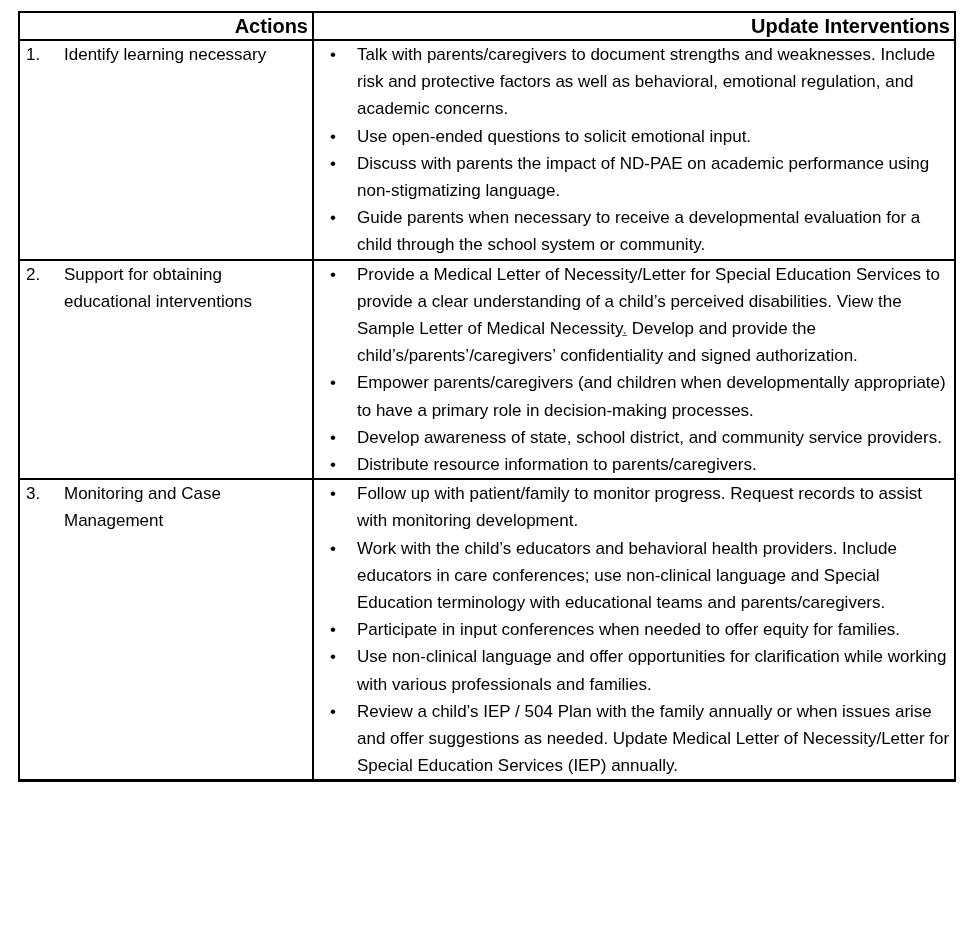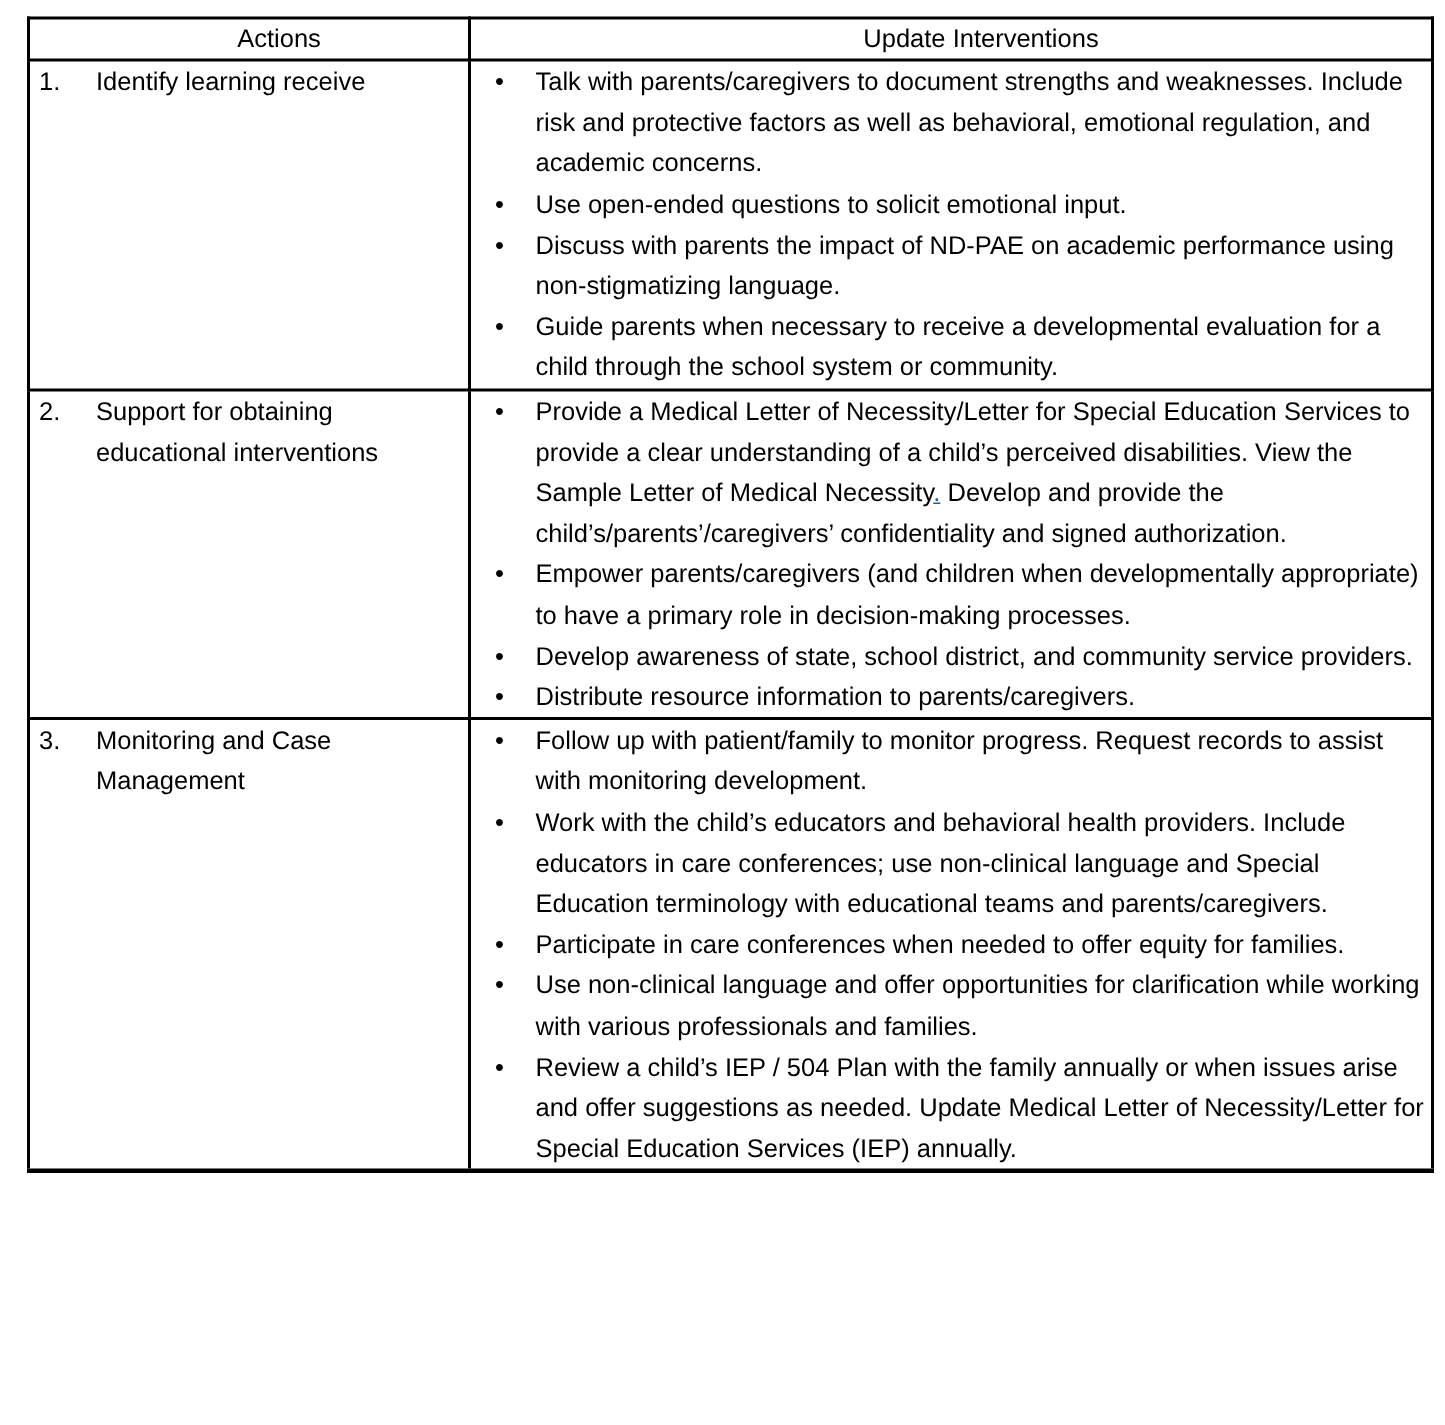--- a/index.html
+++ b/index.html
@@ -21,23 +21,23 @@
   }
   .doc-table col.col-actions { width: 294px; }
   .doc-table col.col-interventions { width: 642px; }
   .doc-table th, .doc-table td {
     border: 2px solid #000000;
     vertical-align: top;
     padding: 0;
   }
   .doc-table tr.last-row td { border-bottom-width: 3px; }
   .doc-table th {
-    font-weight: 400;
-    text-align: center;
-    font-size: 17px;
+    font-weight: 700;
+    text-align: right;
+    font-size: 20px;
     line-height: 24px;
     height: 26px;
     padding: 1px 4px 1px 44px;
   }
   .action-cell { padding: 3px 4px 3px 0; }
   .action-item {
     position: relative;
     padding-left: 44px;
     font-size: 17px;
     line-height: 27.2px;
@@ -81,21 +81,21 @@
   <tbody>
       <tr>
     <th>Actions</th>
     <th>Update Interventions</th>
   </tr>
 
   <tr>
     <td class="action-cell">
       <div class="action-item">
         <span class="action-number">1.</span>
-        <span>Identify learning receive</span>
+        <span>Identify learning necessary</span>
       </div>
     </td>
     <td class="interventions-cell">
       <ul class="bullet-list">
         <li>
           <span class="bullet-marker">•</span>
           <span>Talk with parents/caregivers to document strengths and weaknesses. Include risk and protective factors as well as behavioral, emotional regulation, and academic concerns.</span>
         </li>
         <li>
           <span class="bullet-marker">•</span>
@@ -154,21 +154,21 @@
         <li>
           <span class="bullet-marker">•</span>
           <span>Follow up with patient/family to monitor progress. Request records to assist with monitoring development.</span>
         </li>
         <li>
           <span class="bullet-marker">•</span>
           <span>Work with the child’s educators and behavioral health providers. Include educators in care conferences; use non-clinical language and Special Education terminology with educational teams and parents/caregivers.</span>
         </li>
         <li>
           <span class="bullet-marker">•</span>
-          <span>Participate in care conferences when needed to offer equity for families.</span>
+          <span>Participate in input conferences when needed to offer equity for families.</span>
         </li>
         <li>
           <span class="bullet-marker">•</span>
           <span>Use non-clinical language and offer opportunities for clarification while working with various professionals and families.</span>
         </li>
         <li>
           <span class="bullet-marker">•</span>
           <span>Review a child’s IEP / 504 Plan with the family annually or when issues arise and offer suggestions as needed. Update Medical Letter of Necessity/Letter for Special Education Services (IEP) annually.</span>
         </li>
       </ul>

